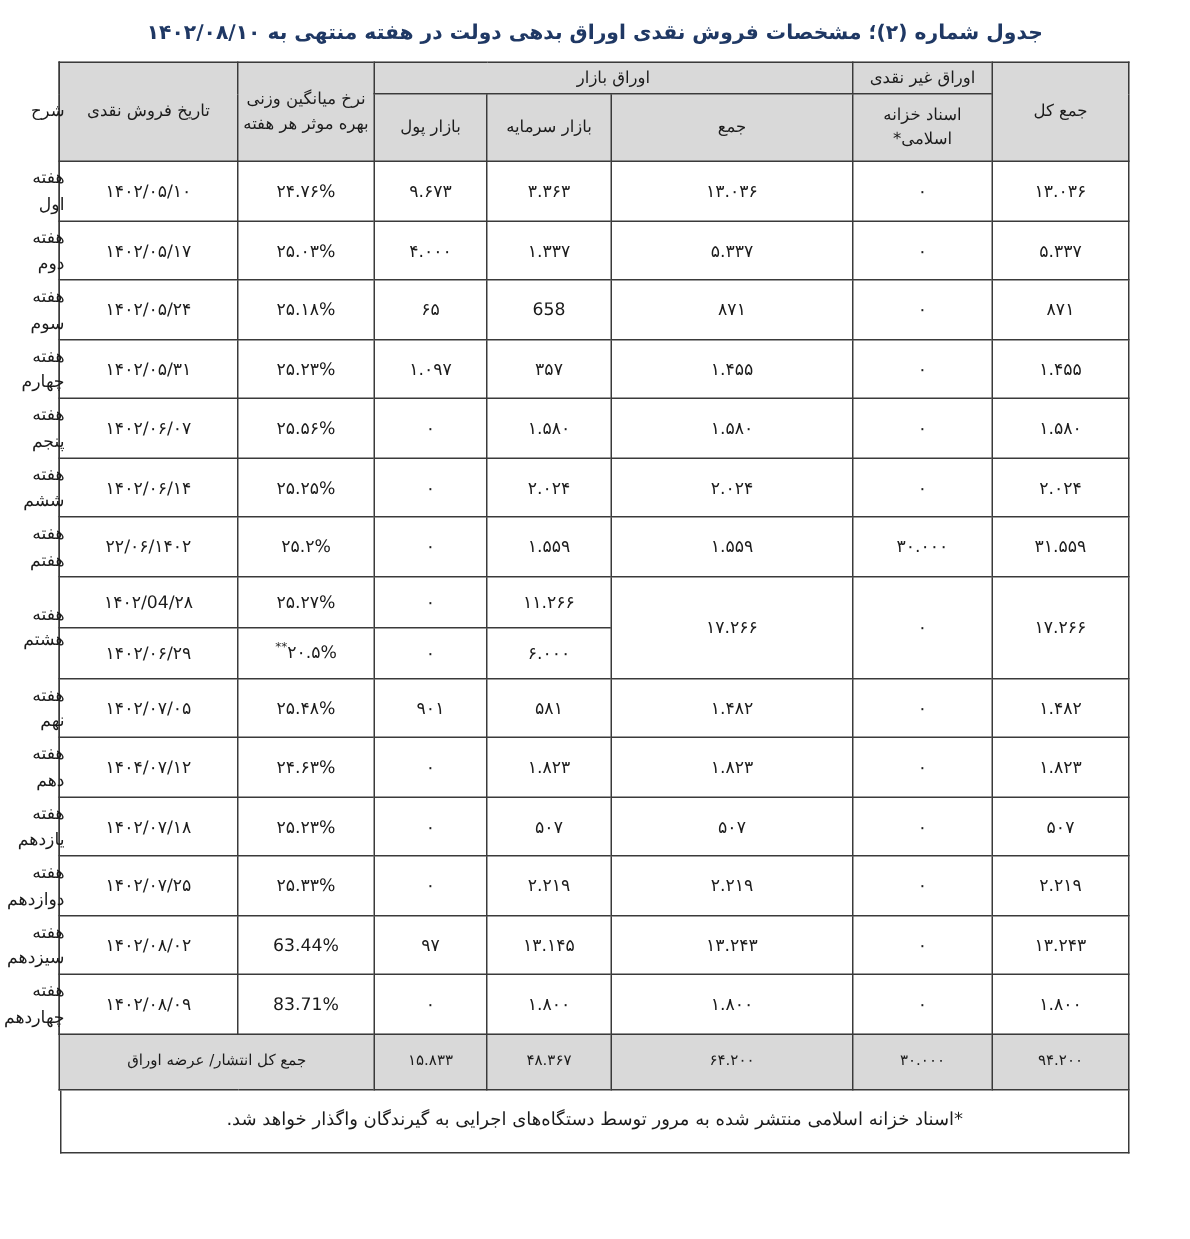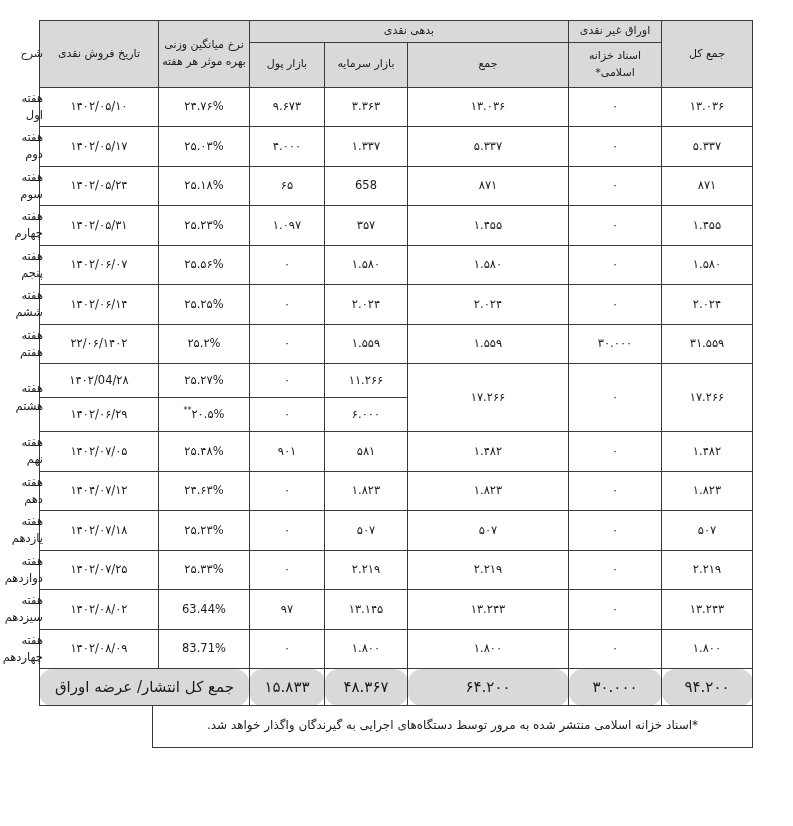--- a/index.html
+++ b/index.html
@@ -68,22 +68,21 @@
     height: 29px;
     font-size: 11.5px;
   }
   td.desc {
     text-align: center;
     font-size: 11.5px;
   }
   tr.total-row td {
     background: #d9d9d9 !important;
     height: 32px;
-    font-size: 15px;
-    border-radius: 14px;
+    font-size: 10px;
   }
   td.total-label {
     text-align: center;
     font-size: 12.5px;
   }
   .sup {
     font-size: 8px;
     vertical-align: super;
   }
   
@@ -94,57 +93,58 @@
   col.c-money   { width: 75px; }
   col.c-rate    { width: 91px; }
   col.c-date    { width: 119px; }
   
   .notes {
     margin: 0 40px;
     border: 1px solid #3a3a3a;
     border-top: none;
     padding: 9px 14px 12px 14px;
     text-align: center;
-    width: 601px;
+    width: 713px;
     box-sizing: border-box;
   }
   .note {
     font-size: 12px;
     color: #1b1b1b;
     line-height: 1.7;
   }
   .note + .note {
     margin-top: 10px;
   }
 </style>
 </head>
 <body>
 
 <div class="page">
 
   <div class="title-block">
+    <div class="title-line">جدول شماره (۲)؛ مشخصات فروش نقدی اوراق بدهی دولت در هفته منتهی به ۱۴۰۲/۰۸/۱۰</div>
   </div>
 
   <div class="table-wrap">
     <table class="main">
       <colgroup>
         <col class="c-total">
           <col class="c-noncash">
           <col class="c-sum">
         <col class="c-capital">
           <col class="c-money">
           <col class="c-rate">
         <col class="c-date">
           <col>
       </colgroup>
       <thead>
         <tr>
           <th class="tall" rowspan="2">جمع کل</th>
           <th>اوراق غیر نقدی</th>
-          <th colspan="3">بدهی نقدی</th>
+          <th colspan="3">اوراق بازار</th>
           <th class="tall" rowspan="2">نرخ میانگین وزنی بهره موثر هر هفته</th>
           <th class="tall" rowspan="2">تاریخ فروش نقدی</th>
           <th class="tall" rowspan="2">شرح</th>
         </tr>
         <tr>
           <th class="tall">اسناد خزانه اسلامی*</th>
           <th class="tall">جمع</th>
           <th class="tall">بازار سرمایه</th>
           <th class="tall">بازار پول</th>
         </tr>

